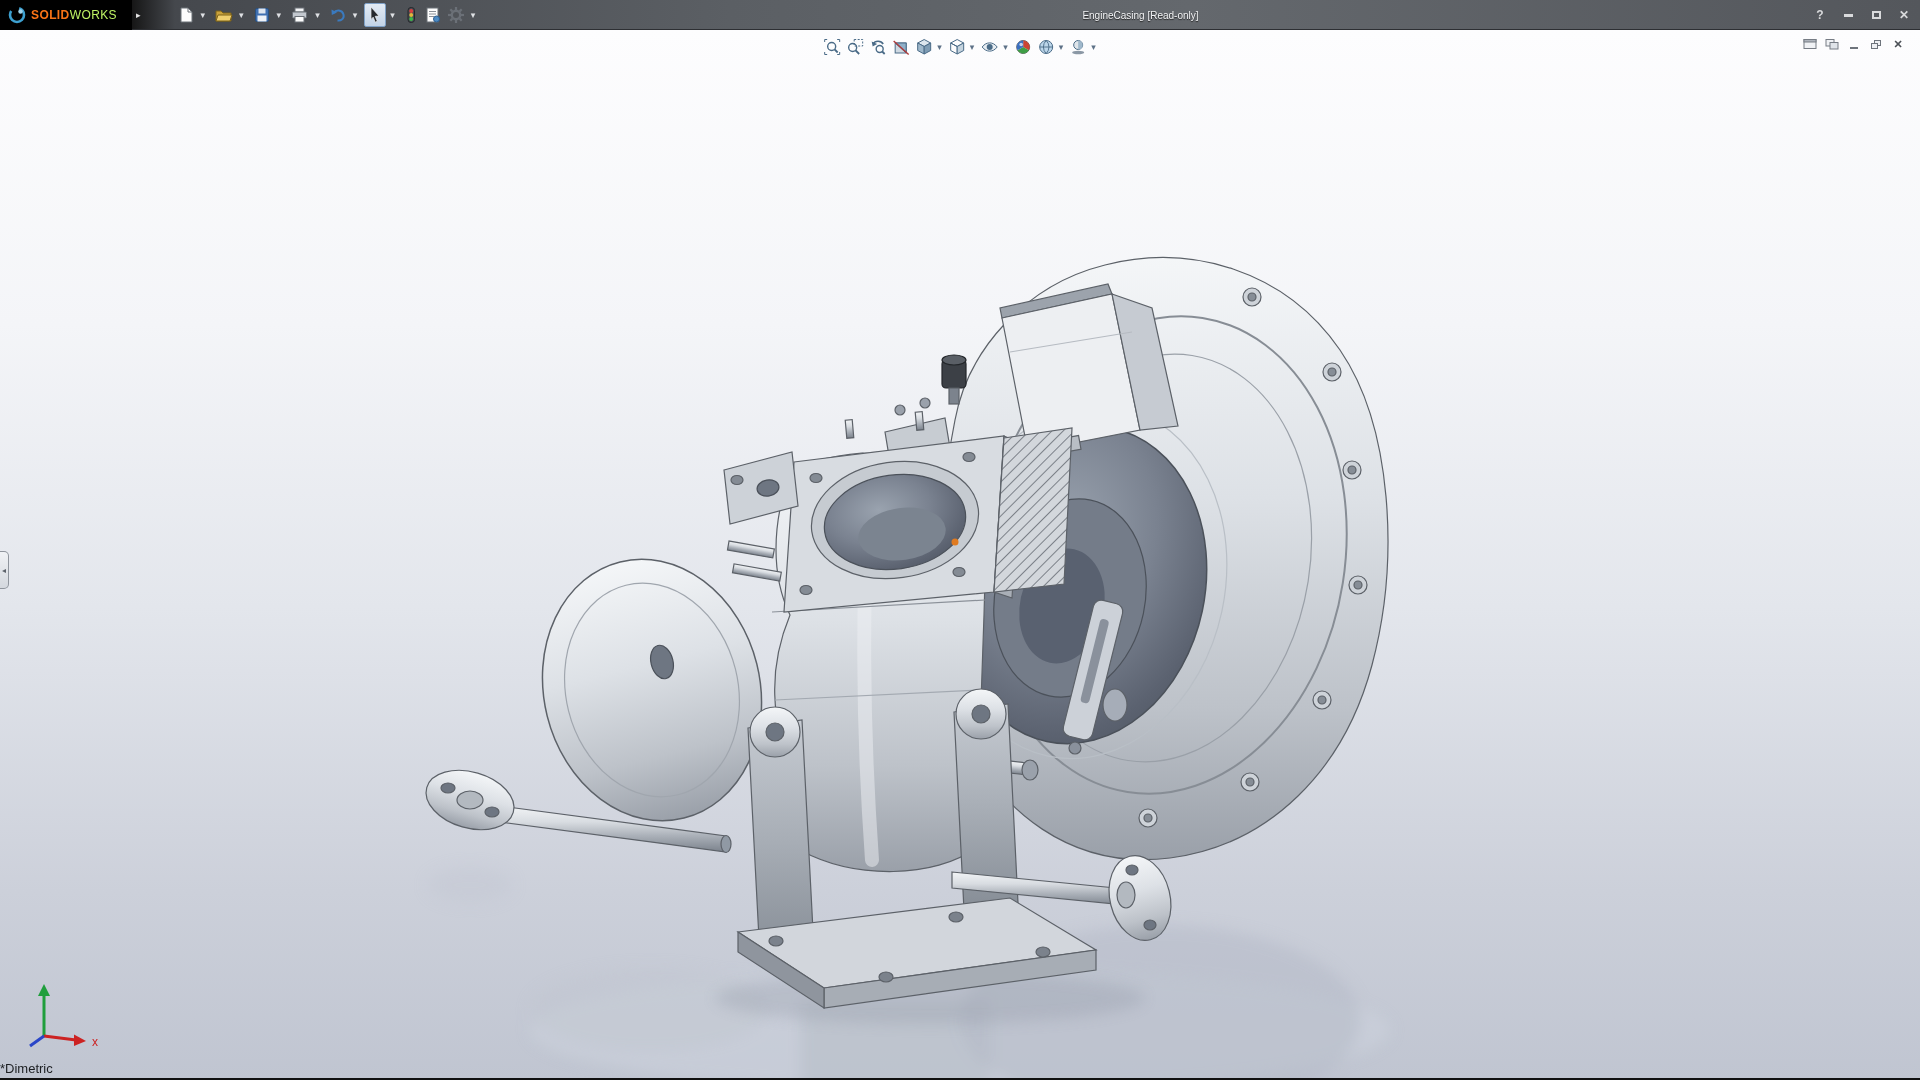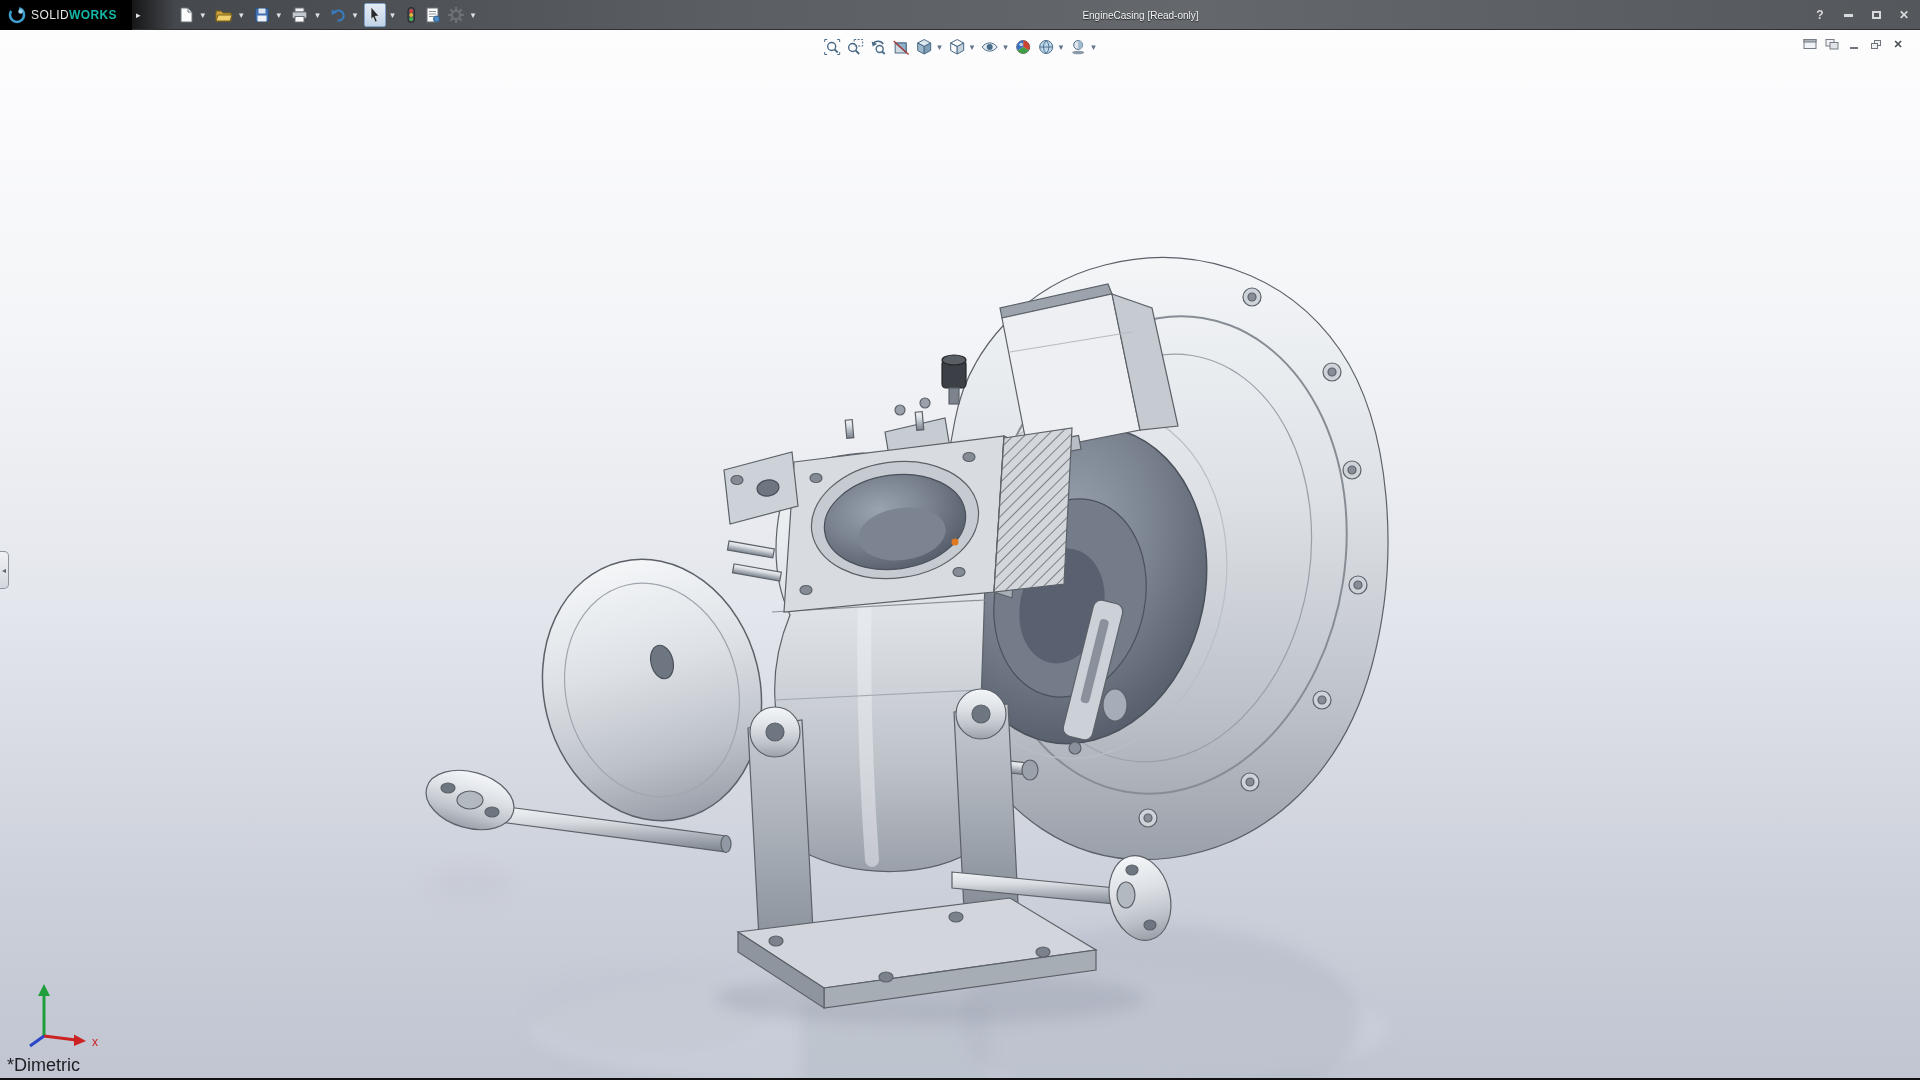--- a/index.html
+++ b/index.html
@@ -4,22 +4,22 @@
 <style>
   *{box-sizing:border-box;margin:0;padding:0}
   html,body{width:1920px;height:1080px;overflow:hidden;font-family:"Liberation Sans",sans-serif;background:#c9cdd8}
 
   
   .titlebar{position:absolute;top:0;left:0;width:1920px;height:30px;z-index:20;
     background:linear-gradient(90deg,#141414 0px,#141414 130px,#45484d 175px,#5b5f64 38%,#64686d 62%,#54575c 100%);
     display:flex;align-items:center;border-bottom:1px solid #2d2f33}
   .logo-block{width:132px;height:30px;background:#000;display:flex;align-items:center;padding-left:7px;gap:4px;flex:0 0 auto}
   .brand{font-size:12px;letter-spacing:.4px;white-space:nowrap}
-  .brand b{color:#e5e5e5;font-weight:normal}
-  .brand span{color:#14b8a6;font-weight:bold}
+  .brand b{color:#f97316;font-weight:bold}
+  .brand span{color:#bef264;font-weight:normal}
   .flyout{color:#e8e8e8;font-size:9px;margin:0 6px 0 4px}
   .tb{display:flex;align-items:center;margin-left:28px;gap:2px}
   .tb-btn{height:24px;display:flex;align-items:center;padding:0 2px;border-radius:2px;cursor:default}
   .tb-btn svg{display:block}
   .tb-dd{font-size:9px;color:#dfe1e4;margin:0 5px 0 2px}
   .tb-btn.pressed{background:linear-gradient(#e3ebf4,#c2d3e7);border:1px solid #7fa1c7}
   .title-center{position:absolute;left:59.4%;top:0;height:30px;transform:translateX(-50%);
     display:flex;align-items:center;color:#f2f3f5;font-size:10px;white-space:nowrap;text-shadow:0 1px 1px #222}
   .win-controls{position:absolute;right:8px;top:0;height:30px;display:flex;align-items:center;gap:12px}
   .wc{display:flex;align-items:center;justify-content:center;width:16px;height:16px;color:#d9dadc;font-size:12px;font-weight:bold}
@@ -49,21 +49,21 @@
   .dc svg{display:block}
 
   
   .left-tab{position:absolute;left:0;top:521px;width:9px;height:38px;
     background:linear-gradient(#f0f2f5,#d4d8de);border:1px solid #8f959d;border-left:none;
     border-radius:0 5px 5px 0;display:flex;align-items:center;justify-content:center;
     font-size:8px;color:#5d636b;z-index:5}
 
   
   .triad{position:absolute;left:14px;bottom:30px;z-index:4}
-  .view-label{position:absolute;left:7px;bottom:4px;font-size:18px;color:#1d1f22;z-index:4}
+  .view-label{position:absolute;left:0;bottom:4px;font-size:13px;color:#1d1f22;z-index:4}
   .bottom-edge{position:absolute;left:0;bottom:0;width:100%;height:2px;background:#101010;z-index:6}
 </style>
 </head>
 <body>
 
 <div class="titlebar">
   <div class="logo-block">
     <svg width="20" height="20" viewBox="0 0 20 20">
       <circle cx="10" cy="10" r="7" fill="none" stroke="#3da0d0" stroke-width="2.6" stroke-dasharray="26 9"></circle>
       <circle cx="13.5" cy="6.5" r="2.2" fill="#9fd3ec"></circle>

